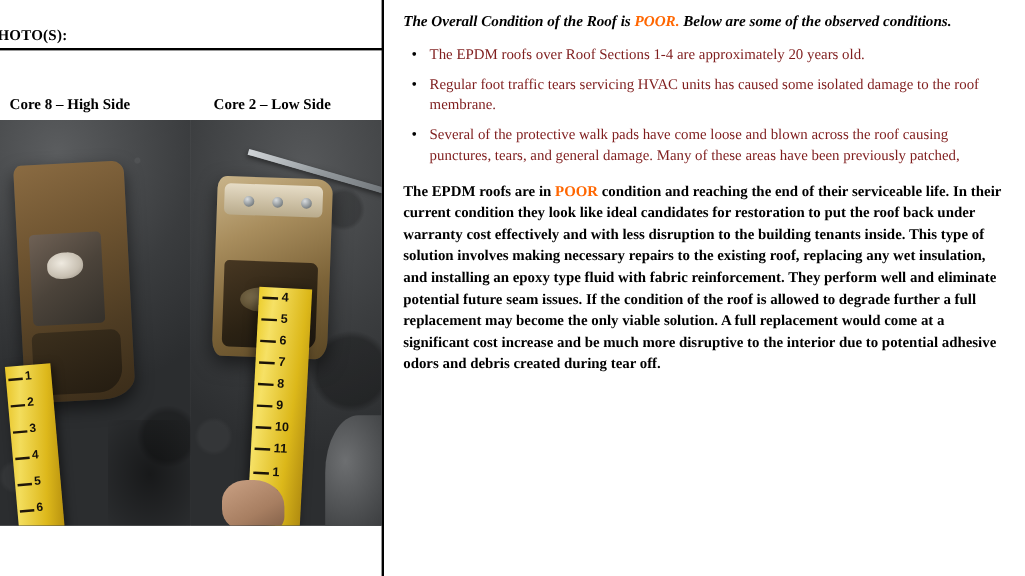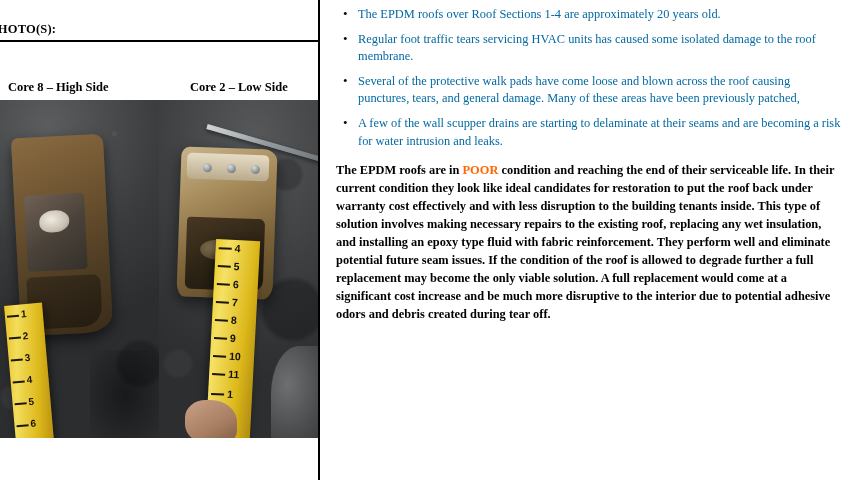--- a/index.html
+++ b/index.html
@@ -61,21 +61,21 @@
   .caption {
     position: absolute;
     top: 38px;
     font-family: "Liberation Serif", serif;
     font-weight: bold;
     font-size: 12.5px;
     color: #000000;
     white-space: nowrap;
   }
   .caption-1 { left: 8px; }
-  .caption-2 { left: 190px; }
+  .caption-2 { left: 178px; }
 
   .photo-strip {
     position: absolute;
     top: 100px;
     left: 0;
     width: 318px;
     height: 338px;
     display: flex;
     flex-direction: row;
   }
@@ -327,21 +327,21 @@
     margin: 0 0 12px 0;
     padding: 0;
   }
   ul.conditions li {
     position: relative;
     padding-left: 22px;
     margin-bottom: 7px;
     font-family: "Liberation Serif", serif;
     font-size: 12.4px;
     line-height: 1.42;
-    color: #0369a1;
+    color: #7f1d1d;
   }
   ul.conditions li::before {
     content: "\2022";
     position: absolute;
     left: 7px;
     top: -1px;
     font-size: 13px;
     color: #000000;
   }
   .summary {
@@ -439,26 +439,28 @@
         </div>
         <div class="p2-hand"></div>
         <div class="p2-curb"></div>
       </div>
 
     </div>
   </div>
 
   <div class="right-col">
 
+    <p class="headline">
+      <span>The Overall Condition of the Roof is </span><span class="poor">POOR.</span><span> Below are some of the observed conditions.</span>
+    </p>
 
     <ul class="conditions">
       <li>The EPDM roofs over Roof Sections 1-4 are approximately 20 years old.</li>
       <li>Regular foot traffic tears servicing HVAC units has caused some isolated damage to the roof membrane.</li>
       <li>Several of the protective walk pads have come loose and blown across the roof causing punctures, tears, and general damage. Many of these areas have been previously patched,</li>
-      <li>A few of the wall scupper drains are starting to delaminate at their seams and are becoming a risk for water intrusion and leaks.</li>
     </ul>
 
     <p class="summary">
       <span>The EPDM roofs are in </span><span class="poor">POOR</span><span> condition and reaching the end of their serviceable life. In their current condition they look like ideal candidates for restoration to put the roof back under warranty cost effectively and with less disruption to the building tenants inside. This type of solution involves making necessary repairs to the existing roof, replacing any wet insulation, and installing an epoxy type fluid with fabric reinforcement. They perform well and eliminate potential future seam issues. If the condition of the roof is allowed to degrade further a full replacement may become the only viable solution. A full replacement would come at a significant cost increase and be much more disruptive to the interior due to potential adhesive odors and debris created during tear off.</span>
     </p>
 
   </div>
 </div>
 
 </body></html>

